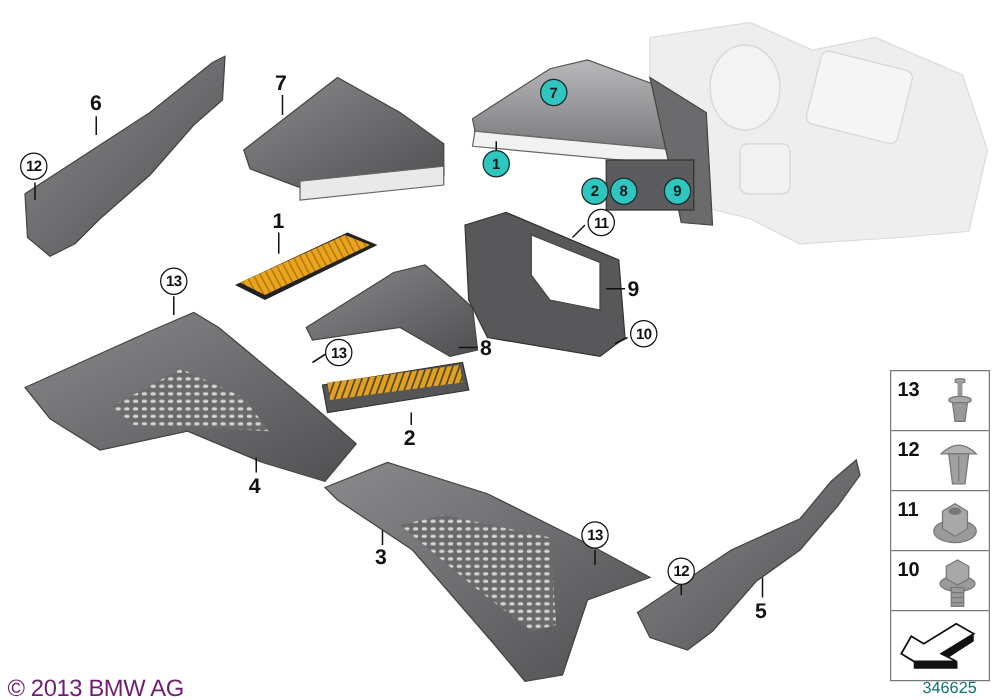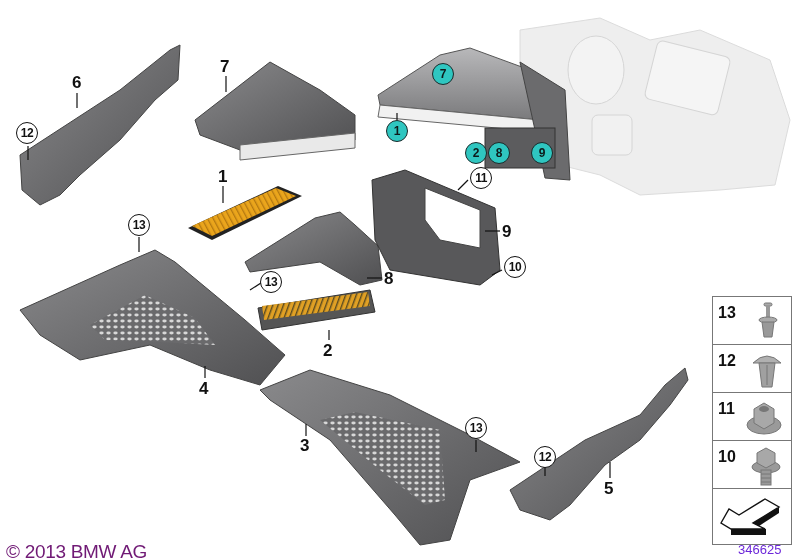--- a/index.html
+++ b/index.html
@@ -11,21 +11,21 @@
         display:flex;align-items:center;justify-content:center;box-sizing:border-box;letter-spacing:-0.5px;}
   .teal{position:absolute;width:22px;height:22px;border:1.5px solid #1a2a2a;border-radius:50%;background:#2fc6c0;
         font-family:"Liberation Sans",sans-serif;font-weight:bold;font-size:12px;color:#0d1a1a;
         display:flex;align-items:center;justify-content:center;box-sizing:border-box;}
   .legend{position:absolute;left:712px;top:296px;width:80px;border:1px solid #777;box-sizing:border-box;background:#fff;}
   .legend-cell{height:47px;border-bottom:1px solid #777;position:relative;}
   .legend-cell:last-child{border-bottom:none;height:55px;}
   .legend-num{position:absolute;left:5px;top:7px;font-weight:bold;font-size:16px;color:#111;}
   .legend-icon{position:absolute;right:8px;top:4px;}
   .copyright{position:absolute;left:6px;top:541px;font-size:19px;color:#701a75;letter-spacing:-0.3px;}
-  .docnum{position:absolute;left:738px;top:542px;font-size:13px;color:#6d28d9;}
+  .docnum{position:absolute;left:738px;top:542px;font-size:13px;color:#0f766e;}
 </style>
 </head>
 <body>
 
 <div class="canvas">
 <svg width="800" height="560" viewBox="0 0 800 560" style="position:absolute;left:0;top:0">
   <defs>
     <pattern id="mesh" width="7" height="6" patternUnits="userSpaceOnUse">
       <rect width="7" height="6" fill="#6a6a6c"></rect>
       <ellipse cx="3.5" cy="3" rx="2.2" ry="1.4" fill="#d8d8d8"></ellipse>

